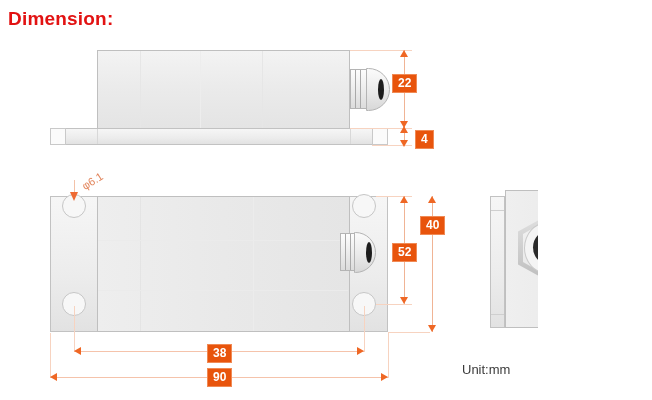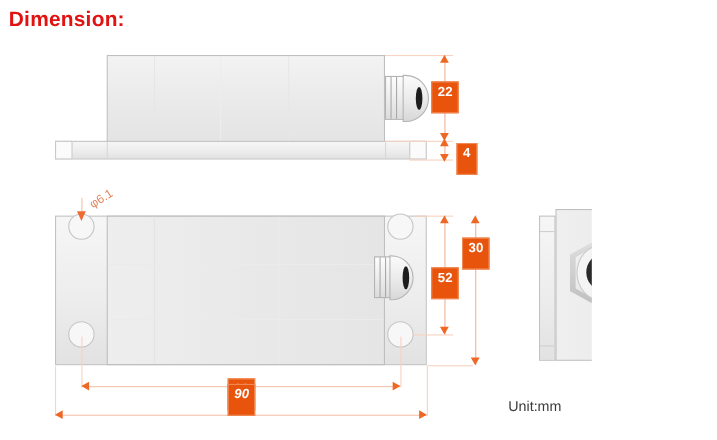--- a/index.html
+++ b/index.html
@@ -137,21 +137,21 @@
     border-bottom: 4px solid transparent;
     border-left: 7px solid #ef6724;
   }
   .dimbox {
     position: absolute;
     background: #e8540c;
     color: #ffffff;
     font-size: 12px;
     font-weight: bold;
     line-height: 14px;
-    padding: 1px 5px 12px 5px;
+    padding: 1px 5px 2px 5px;
     text-align: center;
     border: 1px solid #f08a55;
     box-sizing: border-box;
     white-space: nowrap;
   }
 
   
   .leader {
     position: absolute;
     width: 1px;
@@ -290,35 +290,35 @@
     <div class="ext-h" style="left:376px; top:304px; width:36px;"></div>
     <div class="dimline-v" style="left:404px; top:196px; height:108px;"></div>
     <div class="arrow arrow-up" style="left:400px; top:196px;"></div>
     <div class="arrow arrow-down" style="left:400px; top:297px;"></div>
     <div class="dimbox" style="left:392px; top:243px;">52</div>
 
     <div class="ext-h" style="left:388px; top:332px; width:42px;"></div>
     <div class="dimline-v" style="left:432px; top:196px; height:136px;"></div>
     <div class="arrow arrow-up" style="left:428px; top:196px;"></div>
     <div class="arrow arrow-down" style="left:428px; top:325px;"></div>
-    <div class="dimbox" style="left:420px; top:216px;">30</div>
+    <div class="dimbox" style="left:420px; top:216px;">40</div>
 
     <div class="ext-v" style="left:74px; top:306px; height:46px;"></div>
     <div class="ext-v" style="left:364px; top:306px; height:46px;"></div>
     <div class="dimline-h" style="left:74px; top:351px; width:290px;"></div>
     <div class="arrow arrow-left" style="left:74px; top:347px;"></div>
     <div class="arrow arrow-right" style="left:357px; top:347px;"></div>
     <div class="dimbox" style="left:207px; top:344px;">38</div>
 
     <div class="ext-v" style="left:50px; top:333px; height:45px;"></div>
     <div class="ext-v" style="left:388px; top:333px; height:45px;"></div>
     <div class="dimline-h" style="left:50px; top:377px; width:338px;"></div>
     <div class="arrow arrow-left" style="left:50px; top:373px;"></div>
     <div class="arrow arrow-right" style="left:381px; top:373px;"></div>
-    <div class="dimbox" style="left:207px; top:349px;font-style:italic;">90</div>
+    <div class="dimbox" style="left:207px; top:368px;">90</div>
   </div>
 
   <div>
 
     <div class="plate" style="left:490px; top:196px; width:15px; height:132px;"></div>
     <div class="hline" style="left:491px; top:210px; width:13px; background:#cfcfcf;"></div>
     <div class="hline" style="left:491px; top:314px; width:13px; background:#cfcfcf;"></div>
 
     <div class="part" style="left:505px; top:190px; width:86px; height:138px;
                 background:linear-gradient(90deg,#efefef 0%,#e9e9e9 100%);"></div>

